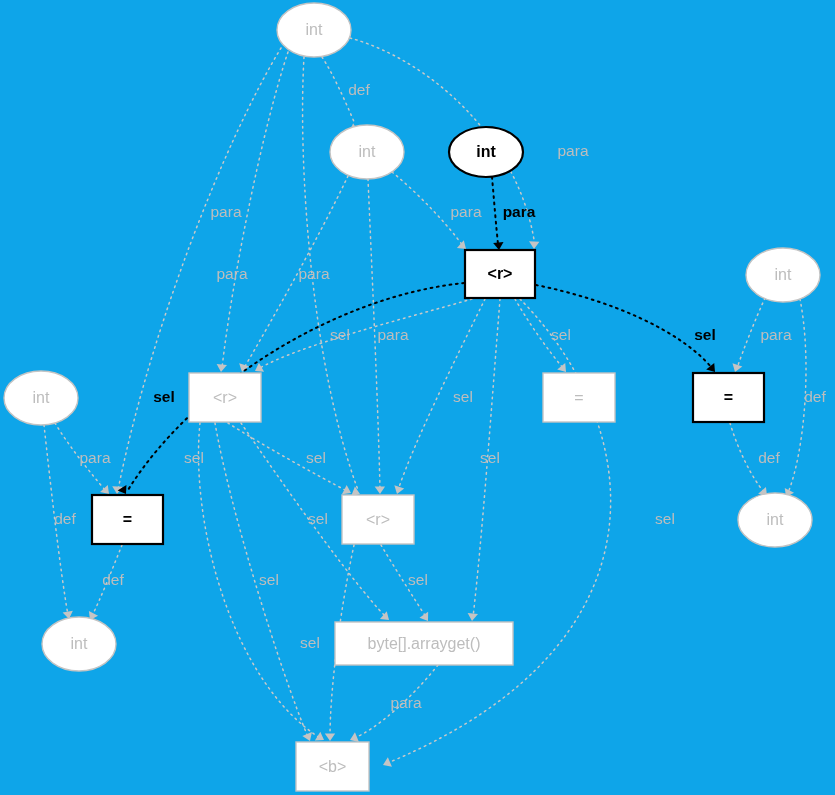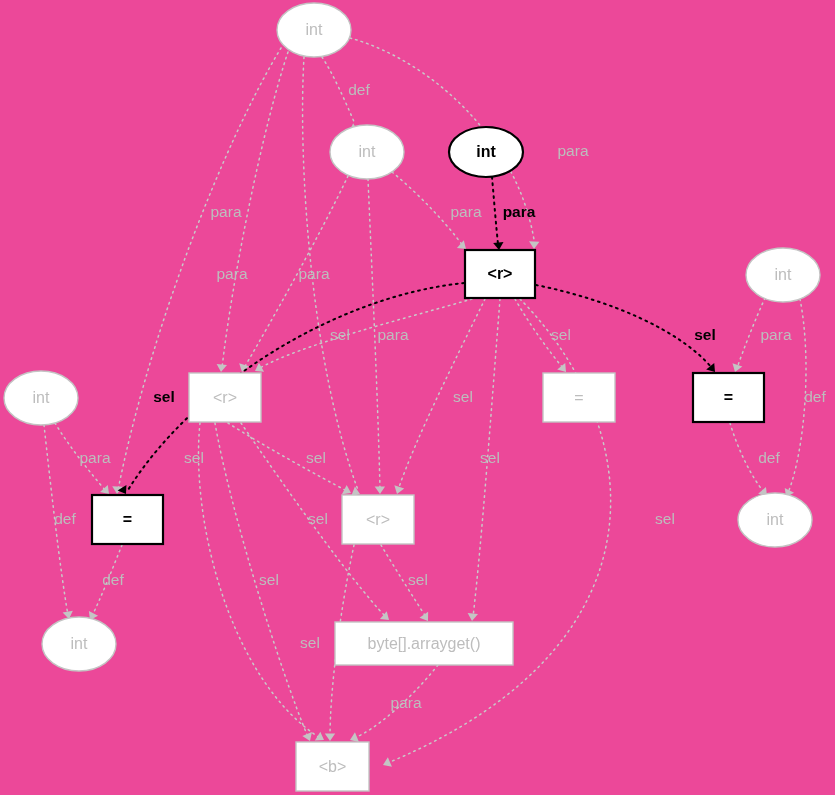--- a/index.html
+++ b/index.html
@@ -8,21 +8,21 @@
     padding: 0;
     background: #ffffff;
   }
   body {
     font-family: "Liberation Sans", sans-serif;
   }
   #graph-canvas {
     position: relative;
     width: 835px;
     height: 795px;
-    background: #ec4899;
+    background: #0ea5e9;
     overflow: hidden;
   }
   #graph-svg {
     position: absolute;
     left: 0;
     top: 0;
     width: 835px;
     height: 795px;
   }
   .edge-label {

